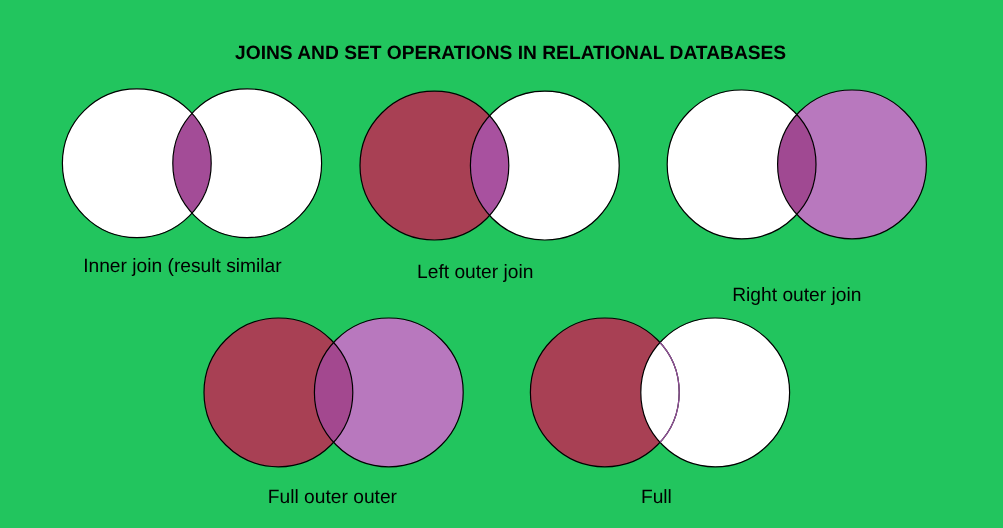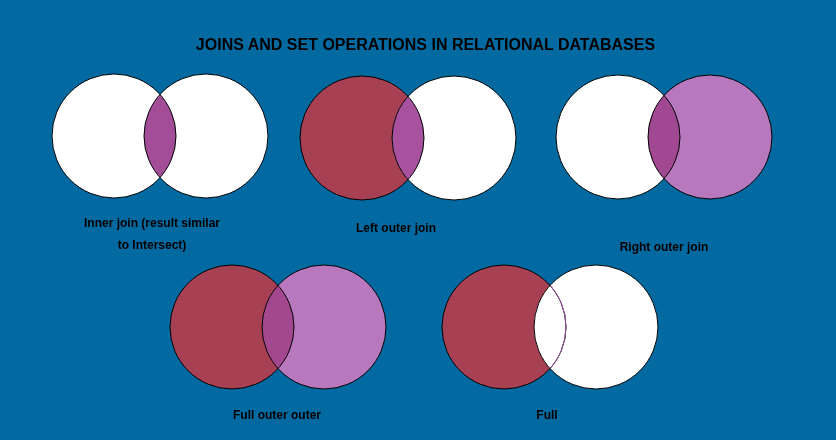--- a/index.html
+++ b/index.html
@@ -4,21 +4,21 @@
 <style>
   html, body {
     margin: 0;
     padding: 0;
     background: #ffffff;
   }
   #canvas {
     position: relative;
     width: 836px;
     height: 440px;
-    background: #0369a1;
+    background: #22c55e;
     overflow: hidden;
     font-family: "Liberation Sans", sans-serif;
     color: #000000;
   }
   #figure-title {
     position: absolute;
     left: 15px;
     right: 0;
     top: 36px;
     margin: 0;
@@ -33,22 +33,22 @@
     margin: 0;
     padding: 0;
   }
   .venn svg {
     display: block;
   }
   .venn-label {
     position: absolute;
     transform: translateX(-50%);
     text-align: center;
-    font-size: 12px;
-    font-weight: bold;
+    font-size: 16px;
+    font-weight: normal;
     line-height: 22px;
     white-space: nowrap;
   }
   .label-line {
     display: block;
   }
 </style>
 </head>
 <body>
 
@@ -67,21 +67,20 @@
           </clipPath>
         </defs>
         <circle cx="64" cy="64" r="62" fill="#FFFFFF"></circle>
         <circle cx="156" cy="64" r="62" fill="#FFFFFF"></circle>
         <circle cx="156" cy="64" r="62" fill="#A34C97" clip-path="url(#clipL0)"></circle>
         <circle cx="64" cy="64" r="62" fill="none" stroke="#000000" stroke-width="1"></circle>
         <circle cx="156" cy="64" r="62" fill="none" stroke="#000000" stroke-width="1"></circle>
       </svg>
     <figcaption class="venn-label" style="left: 102px; top: 140px;">
       <span class="label-line">Inner join (result similar</span>
-      <span class="label-line">to Intersect)</span>
     </figcaption>
   </figure>
 
   <figure class="venn" style="left: 298px; top: 74px;">
     <svg width="220" height="128" viewBox="0 0 220 128">
         <defs>
           <clipPath id="clipL1">
             <circle cx="64" cy="64" r="62"></circle>
           </clipPath>
           <clipPath id="clipR1">

